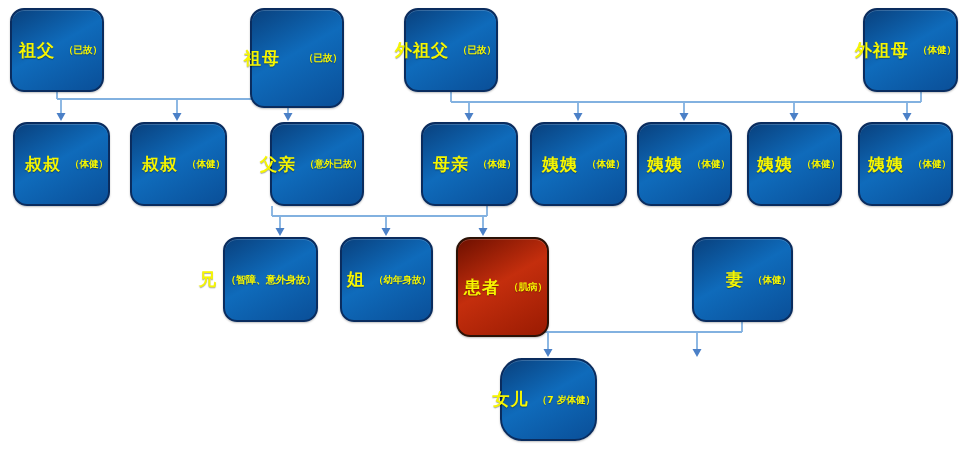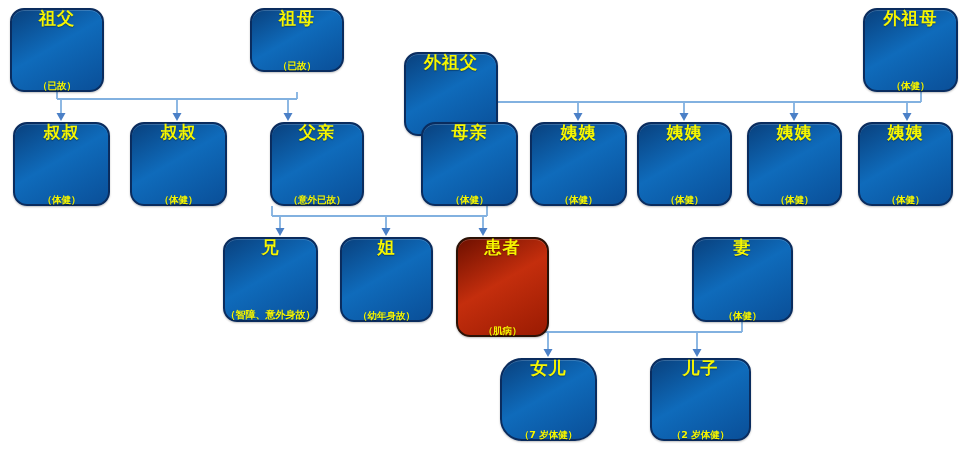--- a/index.html
+++ b/index.html
@@ -19,26 +19,27 @@
   }
   .node {
     position: absolute;
     z-index: 1;
     box-sizing: border-box;
     border-radius: 14px;
     border: 2px solid #0a2c5e;
     background: linear-gradient(150deg, #09417e 0%, #0f6bbb 46%, #0a4f98 100%);
     box-shadow: inset 0 1px 0 rgba(255,255,255,0.18), 0 1px 2px rgba(0,0,0,0.25);
     display: flex;
-    flex-direction: column;
+    flex-direction: row;
     align-items: center;
-    justify-content: space-between;
+    justify-content: flex-end;
     gap: 9px;
     text-align: center;
     color: #f6f600;
+    padding-left: 8px;
   }
   .node.patient {
     background: linear-gradient(150deg, #6e1000 0%, #c42e0d 46%, #9a1b02 100%);
     border-color: #2b1206;
   }
   .nlabel {
     font-size: 17px;
     font-weight: bold;
     letter-spacing: 1px;
     line-height: 1;
@@ -74,25 +75,25 @@
       <polygon points="381.5,228 390.5,228 386,236" fill="#4b80c7"></polygon>
       <polygon points="478.5,228 487.5,228 483,236" fill="#4b80c7"></polygon>
       <path d="M495 322 V332 M742 322 V332 M495 332 H742 M548 332 V350 M697 332 V350" fill="none" stroke="#82b1e0" stroke-width="1.8"></path>
       <polygon points="543.5,349 552.5,349 548,357" fill="#4b80c7"></polygon>
       <polygon points="692.5,349 701.5,349 697,357" fill="#4b80c7"></polygon>
     </svg>
 <div class="node" style="left: 10px; top: 8px; width: 94px; height: 84px;">
       <div class="nlabel">祖父</div>
       <div class="nsub">（已故）</div>
     </div>
-    <div class="node" style="left: 250px; top: 8px; width: 94px; height: 64px; gap: 24px;">
+    <div class="node" style="left: 250px; top: 8px; width: 94px; height: 100px; gap: 24px;">
       <div class="nlabel">祖母</div>
       <div class="nsub">（已故）</div>
     </div>
-    <div class="node" style="left: 404px; top: 8px; width: 94px; height: 84px; margin-top: 44px;">
+    <div class="node" style="left: 404px; top: 8px; width: 94px; height: 84px;">
       <div class="nlabel">外祖父</div>
       <div class="nsub">（已故）</div>
     </div>
     <div class="node" style="left: 863px; top: 8px; width: 95px; height: 84px;">
       <div class="nlabel">外祖母</div>
       <div class="nsub">（体健）</div>
     </div>
     <div class="node" style="left: 13px; top: 122px; width: 97px; height: 84px;">
       <div class="nlabel">叔叔</div>
       <div class="nsub">（体健）</div>
@@ -138,17 +139,13 @@
       <div class="nsub">（肌病）</div>
     </div>
     <div class="node" style="left: 692px; top: 237px; width: 101px; height: 85px;">
       <div class="nlabel">妻</div>
       <div class="nsub">（体健）</div>
     </div>
     <div class="node" style="left: 500px; top: 358px; width: 97px; height: 83px; border-radius: 22px;">
       <div class="nlabel">女儿</div>
       <div class="nsub">（7 岁体健）</div>
     </div>
-    <div class="node" style="left: 650px; top: 358px; width: 101px; height: 83px;">
-      <div class="nlabel">儿子</div>
-      <div class="nsub">（2 岁体健）</div>
-    </div>
   </div>
 
 </body></html>

